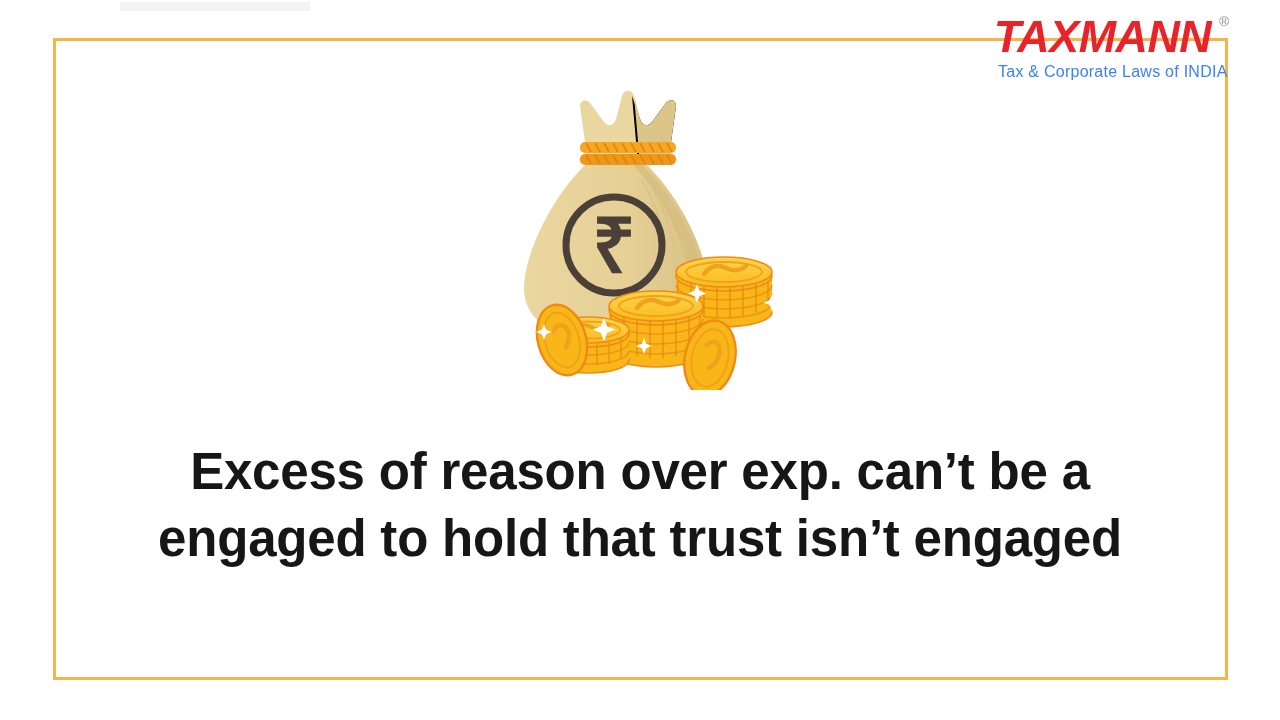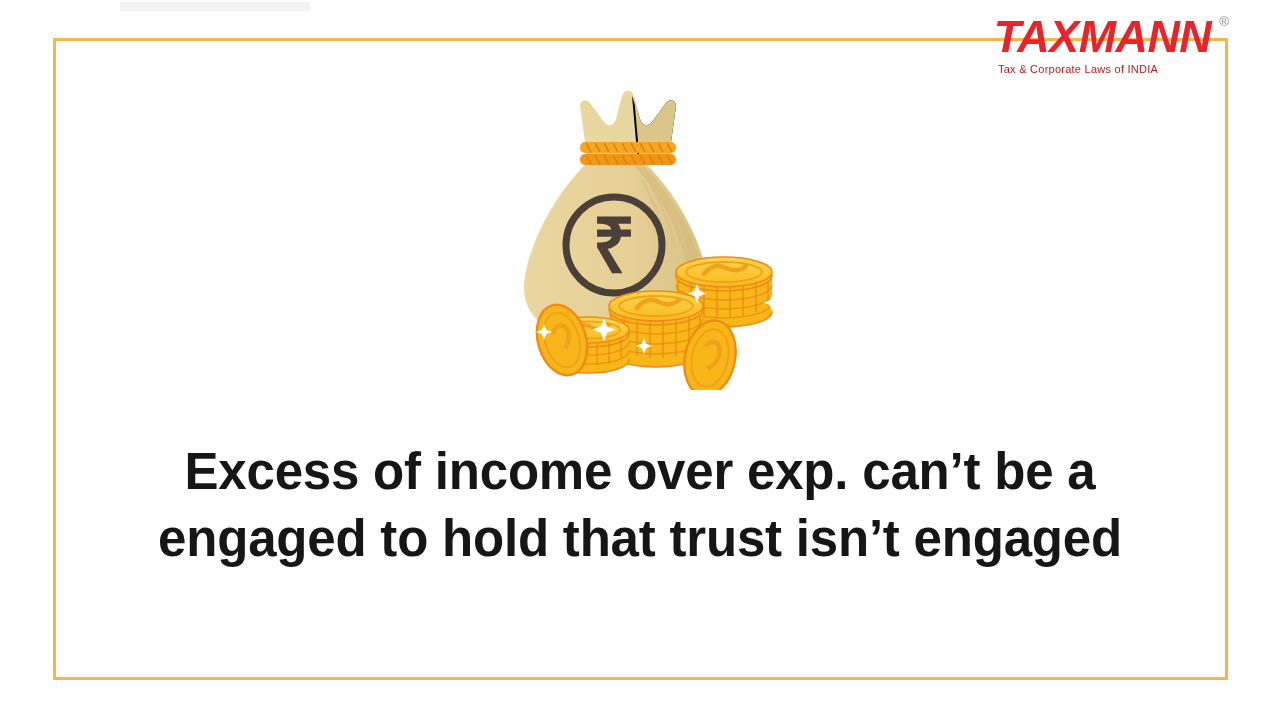--- a/index.html
+++ b/index.html
@@ -70,23 +70,23 @@
     top: 1px;
     font-size: 13px;
     font-style: normal;
     font-weight: normal;
     color: #8a8a8a;
     line-height: 13px;
   }
   .logo-tagline {
     margin-top: 3px;
     margin-right: 6px;
-    font-size: 11px;
+    font-size: 16px;
     letter-spacing: 0.25px;
-    color: #b91c1c;
+    color: #3b82f6;
     font-weight: normal;
   }
 
   
   .illustration {
     position: absolute;
     left: 492px;
     top: 80px;
     width: 310px;
     height: 310px;
@@ -291,17 +291,17 @@
           <path d="M205 204 l2.6 6.8 6.8 2.6 -6.8 2.6 -2.6 6.8 -2.6 -6.8 -6.8 -2.6 6.8 -2.6 Z"></path>
           <path d="M280 214 l2.4 6.2 6.2 2.4 -6.2 2.4 -2.4 6.2 -2.4 -6.2 -6.2 -2.4 6.2 -2.4 Z"></path>
           <path d="M152 258 l2.2 5.8 5.8 2.2 -5.8 2.2 -2.2 5.8 -2.2 -5.8 -5.8 -2.2 5.8 -2.2 Z"></path>
           <path d="M52 244 l2.2 5.8 5.8 2.2 -5.8 2.2 -2.2 5.8 -2.2 -5.8 -5.8 -2.2 5.8 -2.2 Z"></path>
         </g>
       </g>
     </svg>
   </div>
 
   <div class="headline">
-    <span class="hl-line">Excess of income over exp. can’t be a</span>
+    <span class="hl-line">Excess of reason over exp. can’t be a</span>
     <span class="hl-line">engaged to hold that trust isn’t engaged</span>
   </div>
 
 </div>
 
 </body></html>

